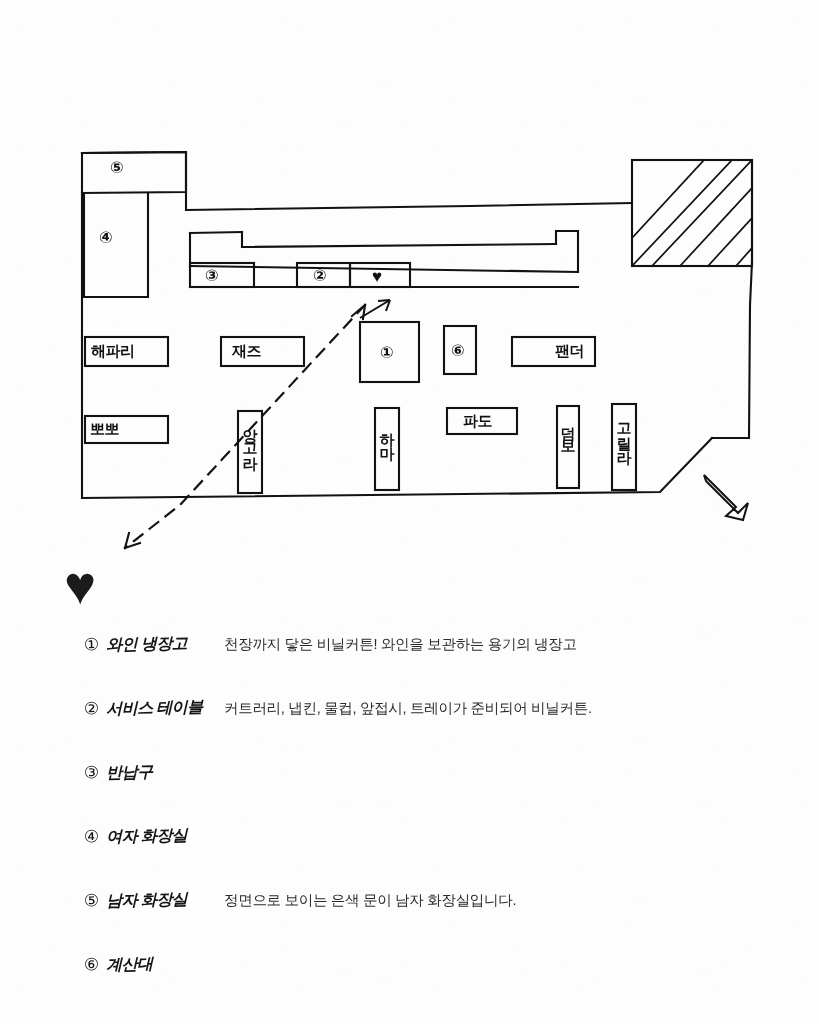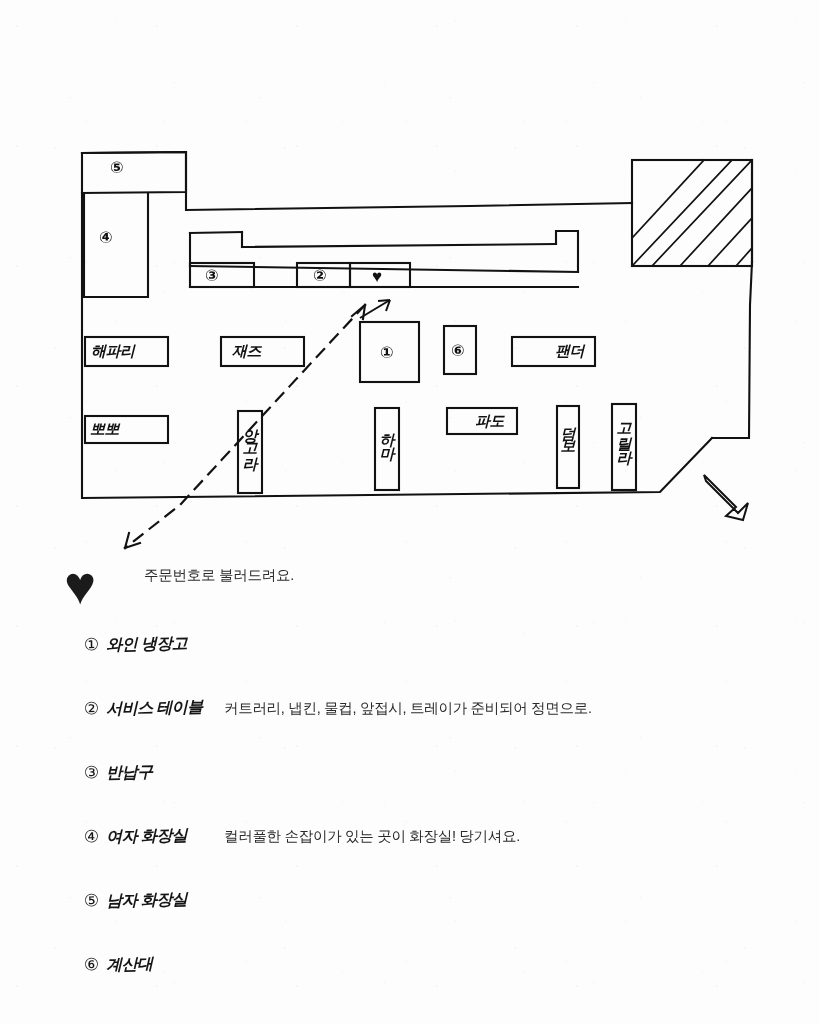--- a/index.html
+++ b/index.html
@@ -35,21 +35,20 @@
   #map-svg{position:absolute;left:0;top:0;}
 
   .map-label{
     position:absolute;
     font-size:15px;
     font-weight:700;
     letter-spacing:-.5px;
     color:#111;
     white-space:nowrap;
     line-height:1.05;
-    font-style:italic;
   }
   .map-label.vert{
     writing-mode:vertical-rl;
     text-orientation:upright;
     letter-spacing:-1px;
     line-height:1;
   }
   .map-num{
     position:absolute;
     font-size:16px;
@@ -201,72 +200,72 @@
   <div class="map-num" style="left:313px;top:266px;">②</div>
   <div class="map-heart" style="left:372px;top:268px;">♥</div>
 
   <div class="map-num" style="left:380px;top:343px;">①</div>
   <div class="map-num" style="left:451px;top:341px;">⑥</div>
 
   <div class="map-label" style="left:91px;top:343px;">해파리</div>
   <div class="map-label" style="left:232px;top:343px;">재즈</div>
   <div class="map-label" style="left:555px;top:343px;">팬더</div>
   <div class="map-label" style="left:90px;top:421px;">뽀뽀</div>
-  <div class="map-label" style="left:463px;top:413px;margin-left:12px;">파도</div>
+  <div class="map-label" style="left:463px;top:413px;">파도</div>
 
   <div class="map-label vert" style="left:243px;top:418px;">앙고라</div>
   <div class="map-label vert" style="left:380px;top:422px;">하마</div>
   <div class="map-label vert" style="left:561px;top:416px;">덤보</div>
   <div class="map-label vert" style="left:617px;top:412px;">고릴라</div>
 </div>
 
 <div id="heart-legend">
   <div class="big-heart">♥</div>
   <div class="lines">
-    <div>주문번호로 불러드려요.</div>
   </div>
 </div>
 
 <div id="legend-list">
 
   <div class="legend-row">
     <div class="legend-key">
       <span class="legend-num">①</span>
       <span class="legend-term">와인 냉장고</span>
     </div>
+    <div class="legend-desc">천장까지 닿은 비닐커튼! 와인을 보관하는 용기의 냉장고</div>
   </div>
 
   <div class="legend-row">
     <div class="legend-key">
       <span class="legend-num">②</span>
       <span class="legend-term">서비스 테이블</span>
     </div>
-    <div class="legend-desc">커트러리, 냅킨, 물컵, 앞접시, 트레이가 준비되어 정면으로.</div>
+    <div class="legend-desc">커트러리, 냅킨, 물컵, 앞접시, 트레이가 준비되어 비닐커튼.</div>
   </div>
 
   <div class="legend-row">
     <div class="legend-key">
       <span class="legend-num">③</span>
       <span class="legend-term">반납구</span>
     </div>
   </div>
 
   <div class="legend-row">
     <div class="legend-key">
       <span class="legend-num">④</span>
       <span class="legend-term">여자 화장실</span>
     </div>
-    <div class="legend-desc">컬러풀한 손잡이가 있는 곳이 화장실! 당기셔요.</div>
   </div>
 
   <div class="legend-row">
     <div class="legend-key">
       <span class="legend-num">⑤</span>
       <span class="legend-term">남자 화장실</span>
     </div>
+    <div class="legend-desc">정면으로 보이는 은색 문이 남자 화장실입니다.</div>
   </div>
 
   <div class="legend-row">
     <div class="legend-key">
       <span class="legend-num">⑥</span>
       <span class="legend-term">계산대</span>
     </div>
   </div>
 
 </div>

